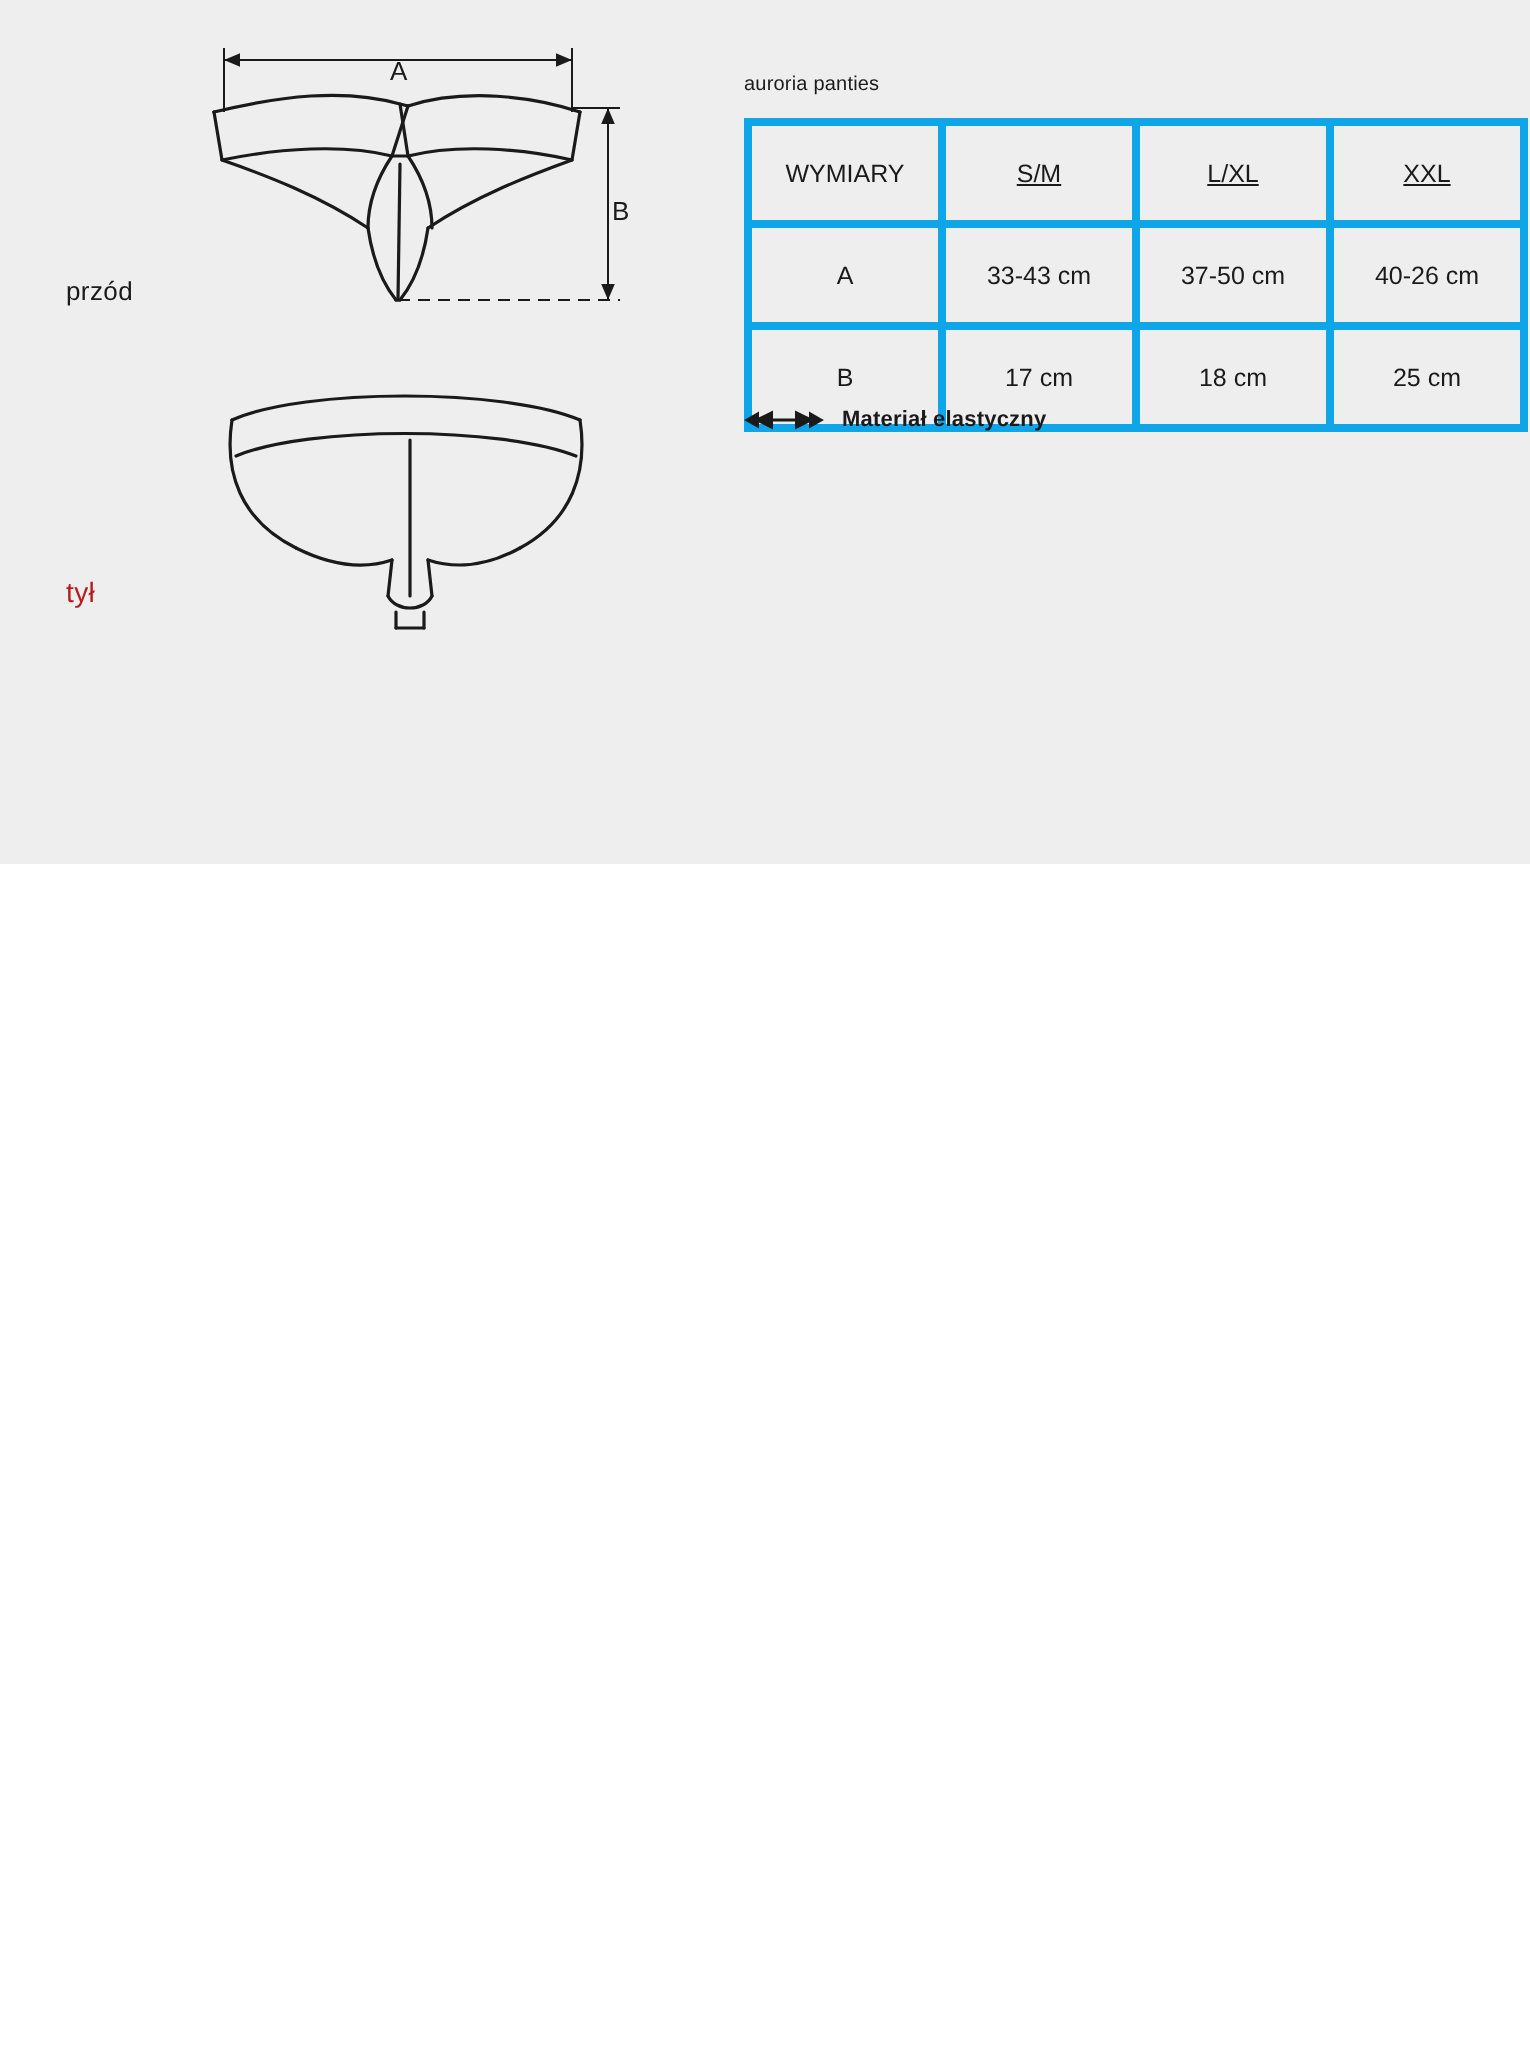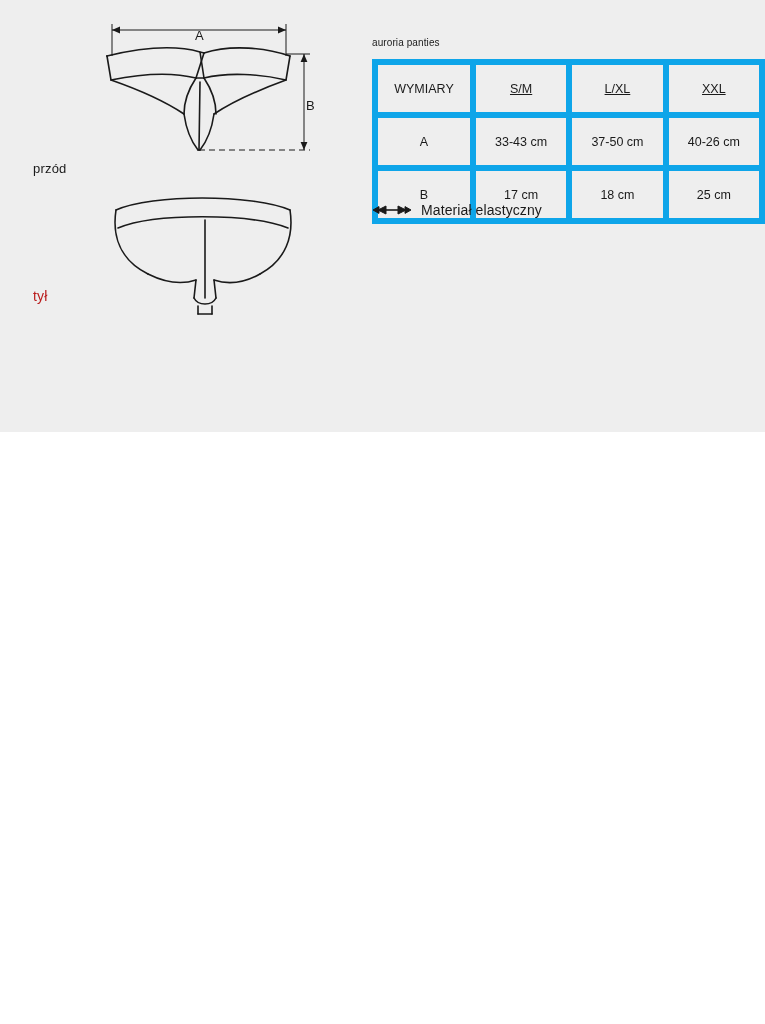--- a/index.html
+++ b/index.html
@@ -31,21 +31,20 @@
     width: 350px;
     height: 432px;
   }
   .label-front {
     position: absolute;
     left: 33px;
     top: 138px;
     font-size: 13px;
     color: #1a1a1a;
     letter-spacing: 0.2px;
-    margin-top: 23px;
   }
   .label-back {
     position: absolute;
     left: 33px;
     top: 288px;
     font-size: 14px;
     color: #b91c1c;
     letter-spacing: 0.2px;
   }
   .fig-front {
@@ -87,40 +86,41 @@
     letter-spacing: 0.1px;
   }
   table.size-table {
     position: absolute;
     left: 0;
     top: 59px;
     border-collapse: collapse;
     background: transparent;
   }
   table.size-table td, table.size-table th {
-    border: 6px solid #0ea5e9;
+    border: 4px solid #0ea5e9;
     font-weight: normal;
     font-size: 12.5px;
     text-align: center;
     vertical-align: middle;
     height: 47px;
     padding: 0 6px;
     color: #1a1a1a;
   }
   table.size-table th.col-head-first { width: 81px; }
   table.size-table th.col-head { width: 81px; text-decoration: underline; }
   table.size-table td.row-head { width: 81px; }
   .elastic-note {
     position: absolute;
     left: 0;
     top: 202px;
     display: flex;
     align-items: center;
     gap: 9px;
-    font-size: 14px;
+    font-size: 11px;
+    font-weight: bold;
   }
   .elastic-icon {
     display: block;
   }
   .elastic-text {
     color: #1a1a1a;
     letter-spacing: 0.1px;
   }
   svg { display: block; }
 </style>

